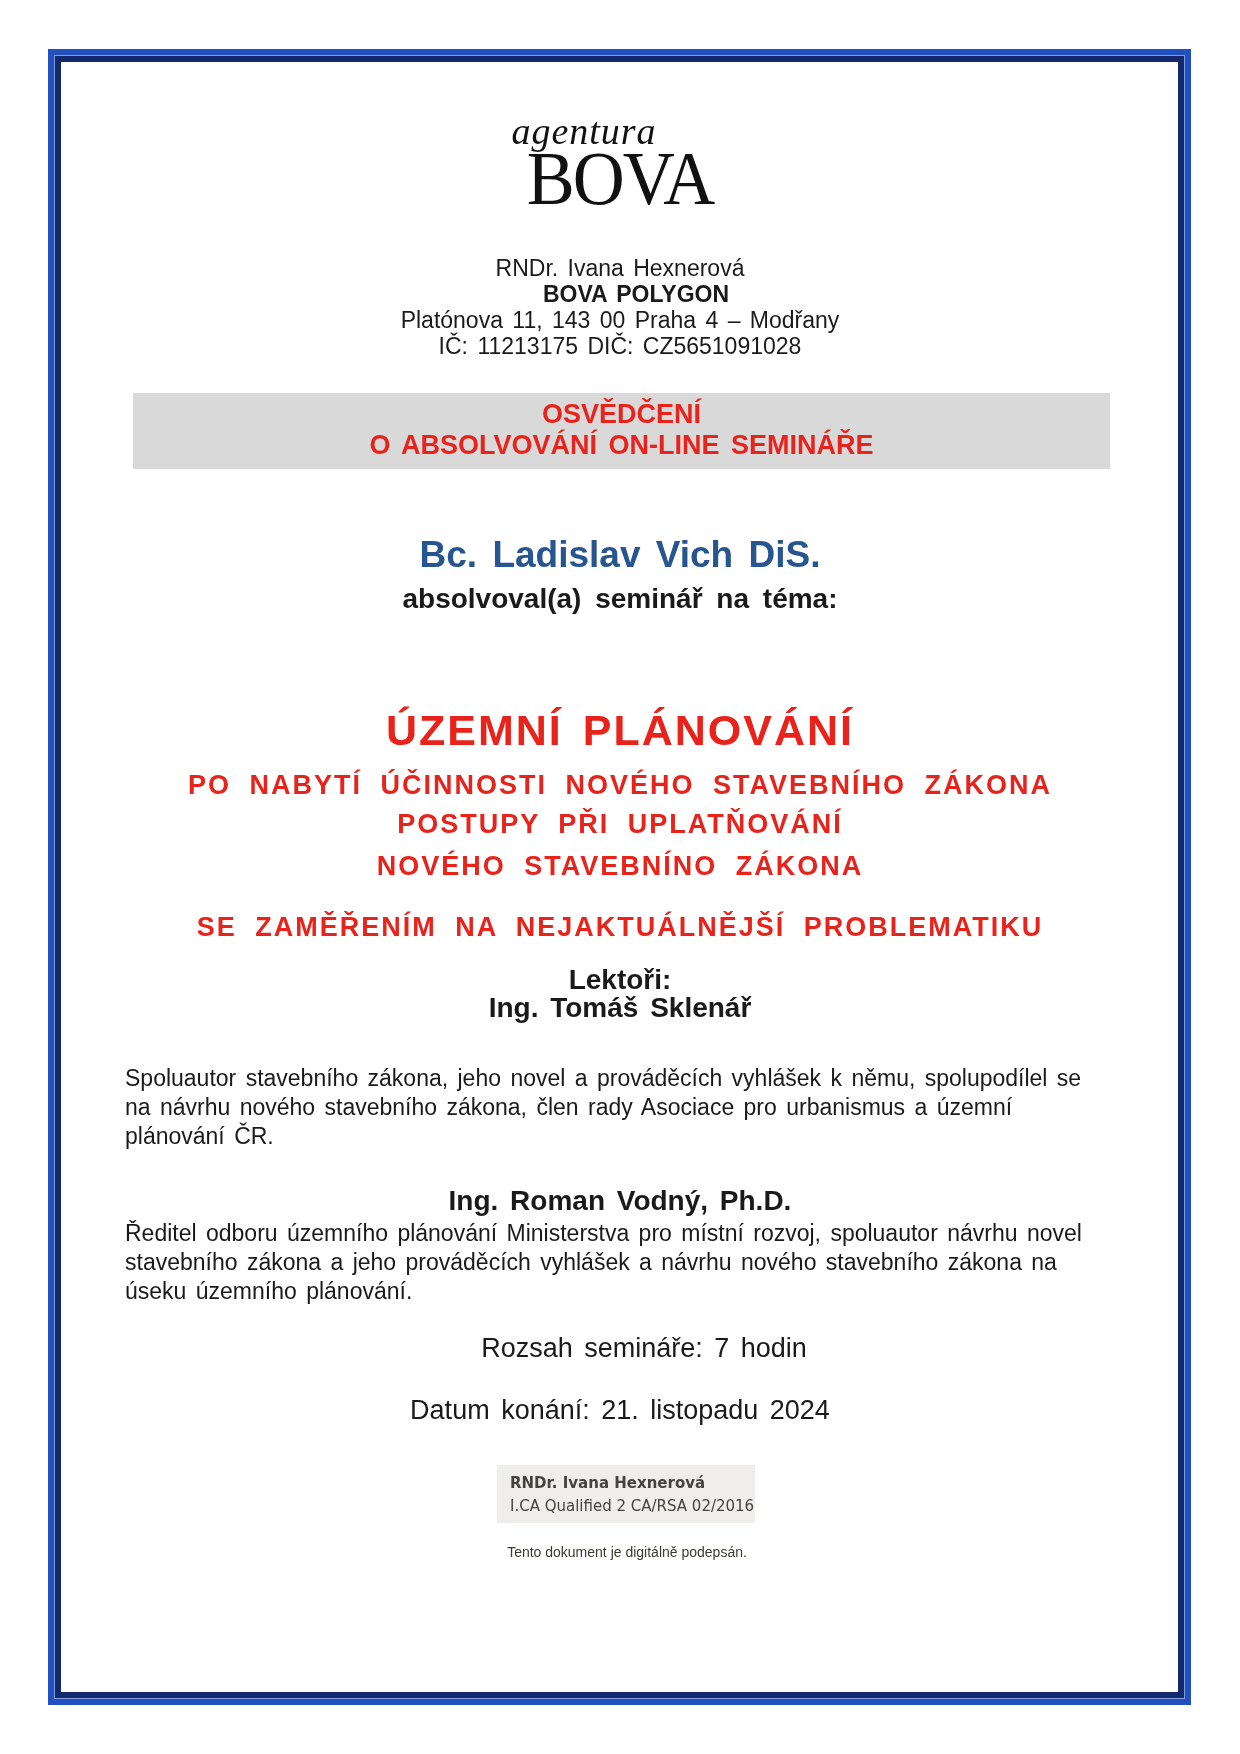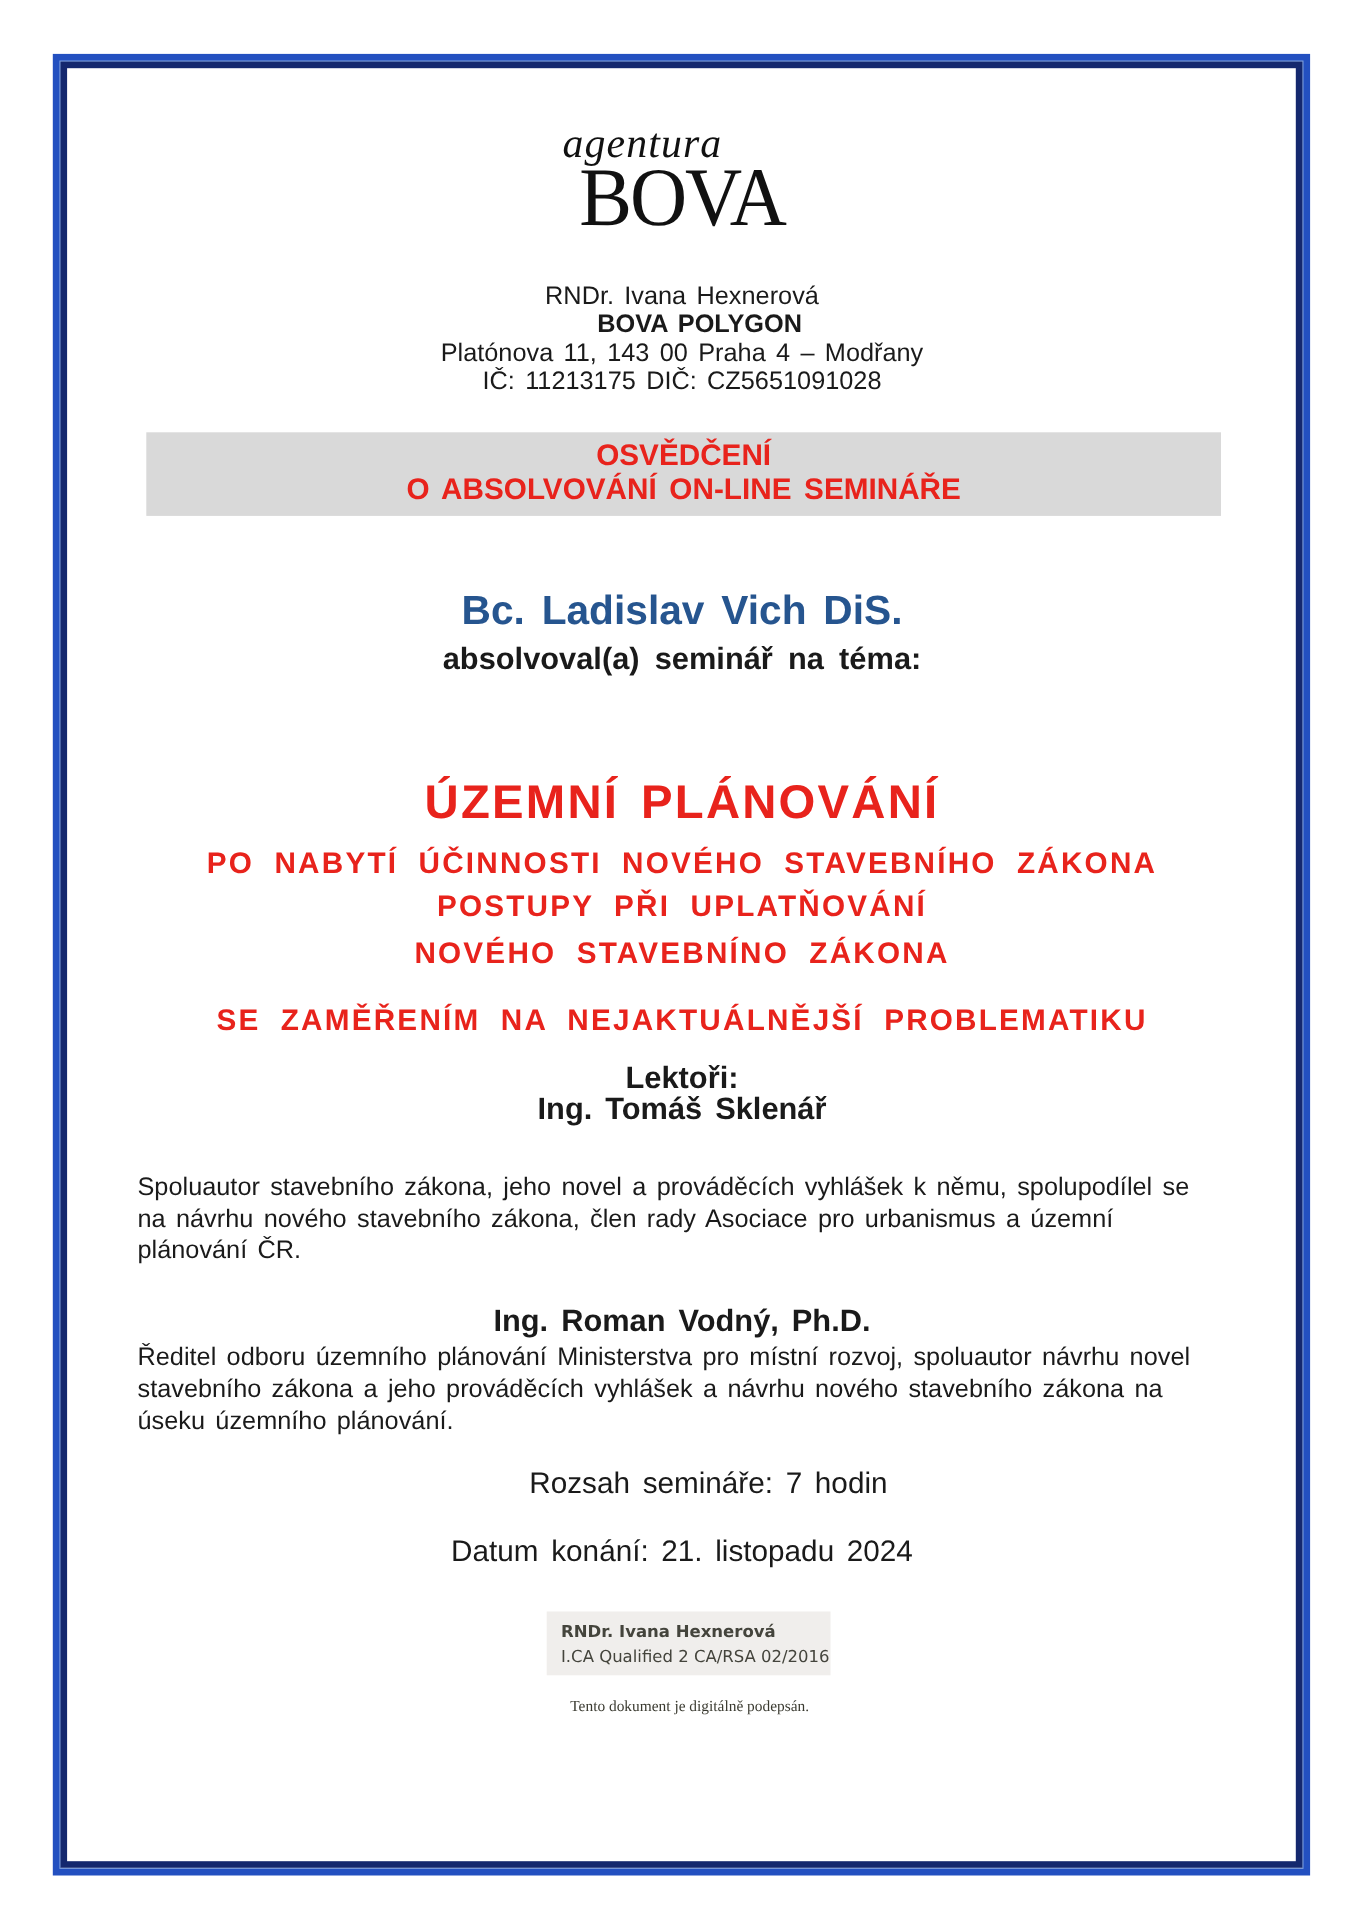--- a/index.html
+++ b/index.html
@@ -144,21 +144,21 @@
     line-height: 23px;
     color: #44443c;
   }
   .sig-name { font-weight: 600; }
   .sig-note {
     position: absolute;
     left: 477px;
     top: 1544px;
     width: 300px;
     text-align: center;
-    font-family: Liberation Serif, serif;
+    font-family: Liberation Sans, sans-serif;
     font-size: 14px;
     color: #3a3a30;
   }
 </style>
 </head>
 <body>
 
 <div class="page">
 
   <div class="frame"></div>

